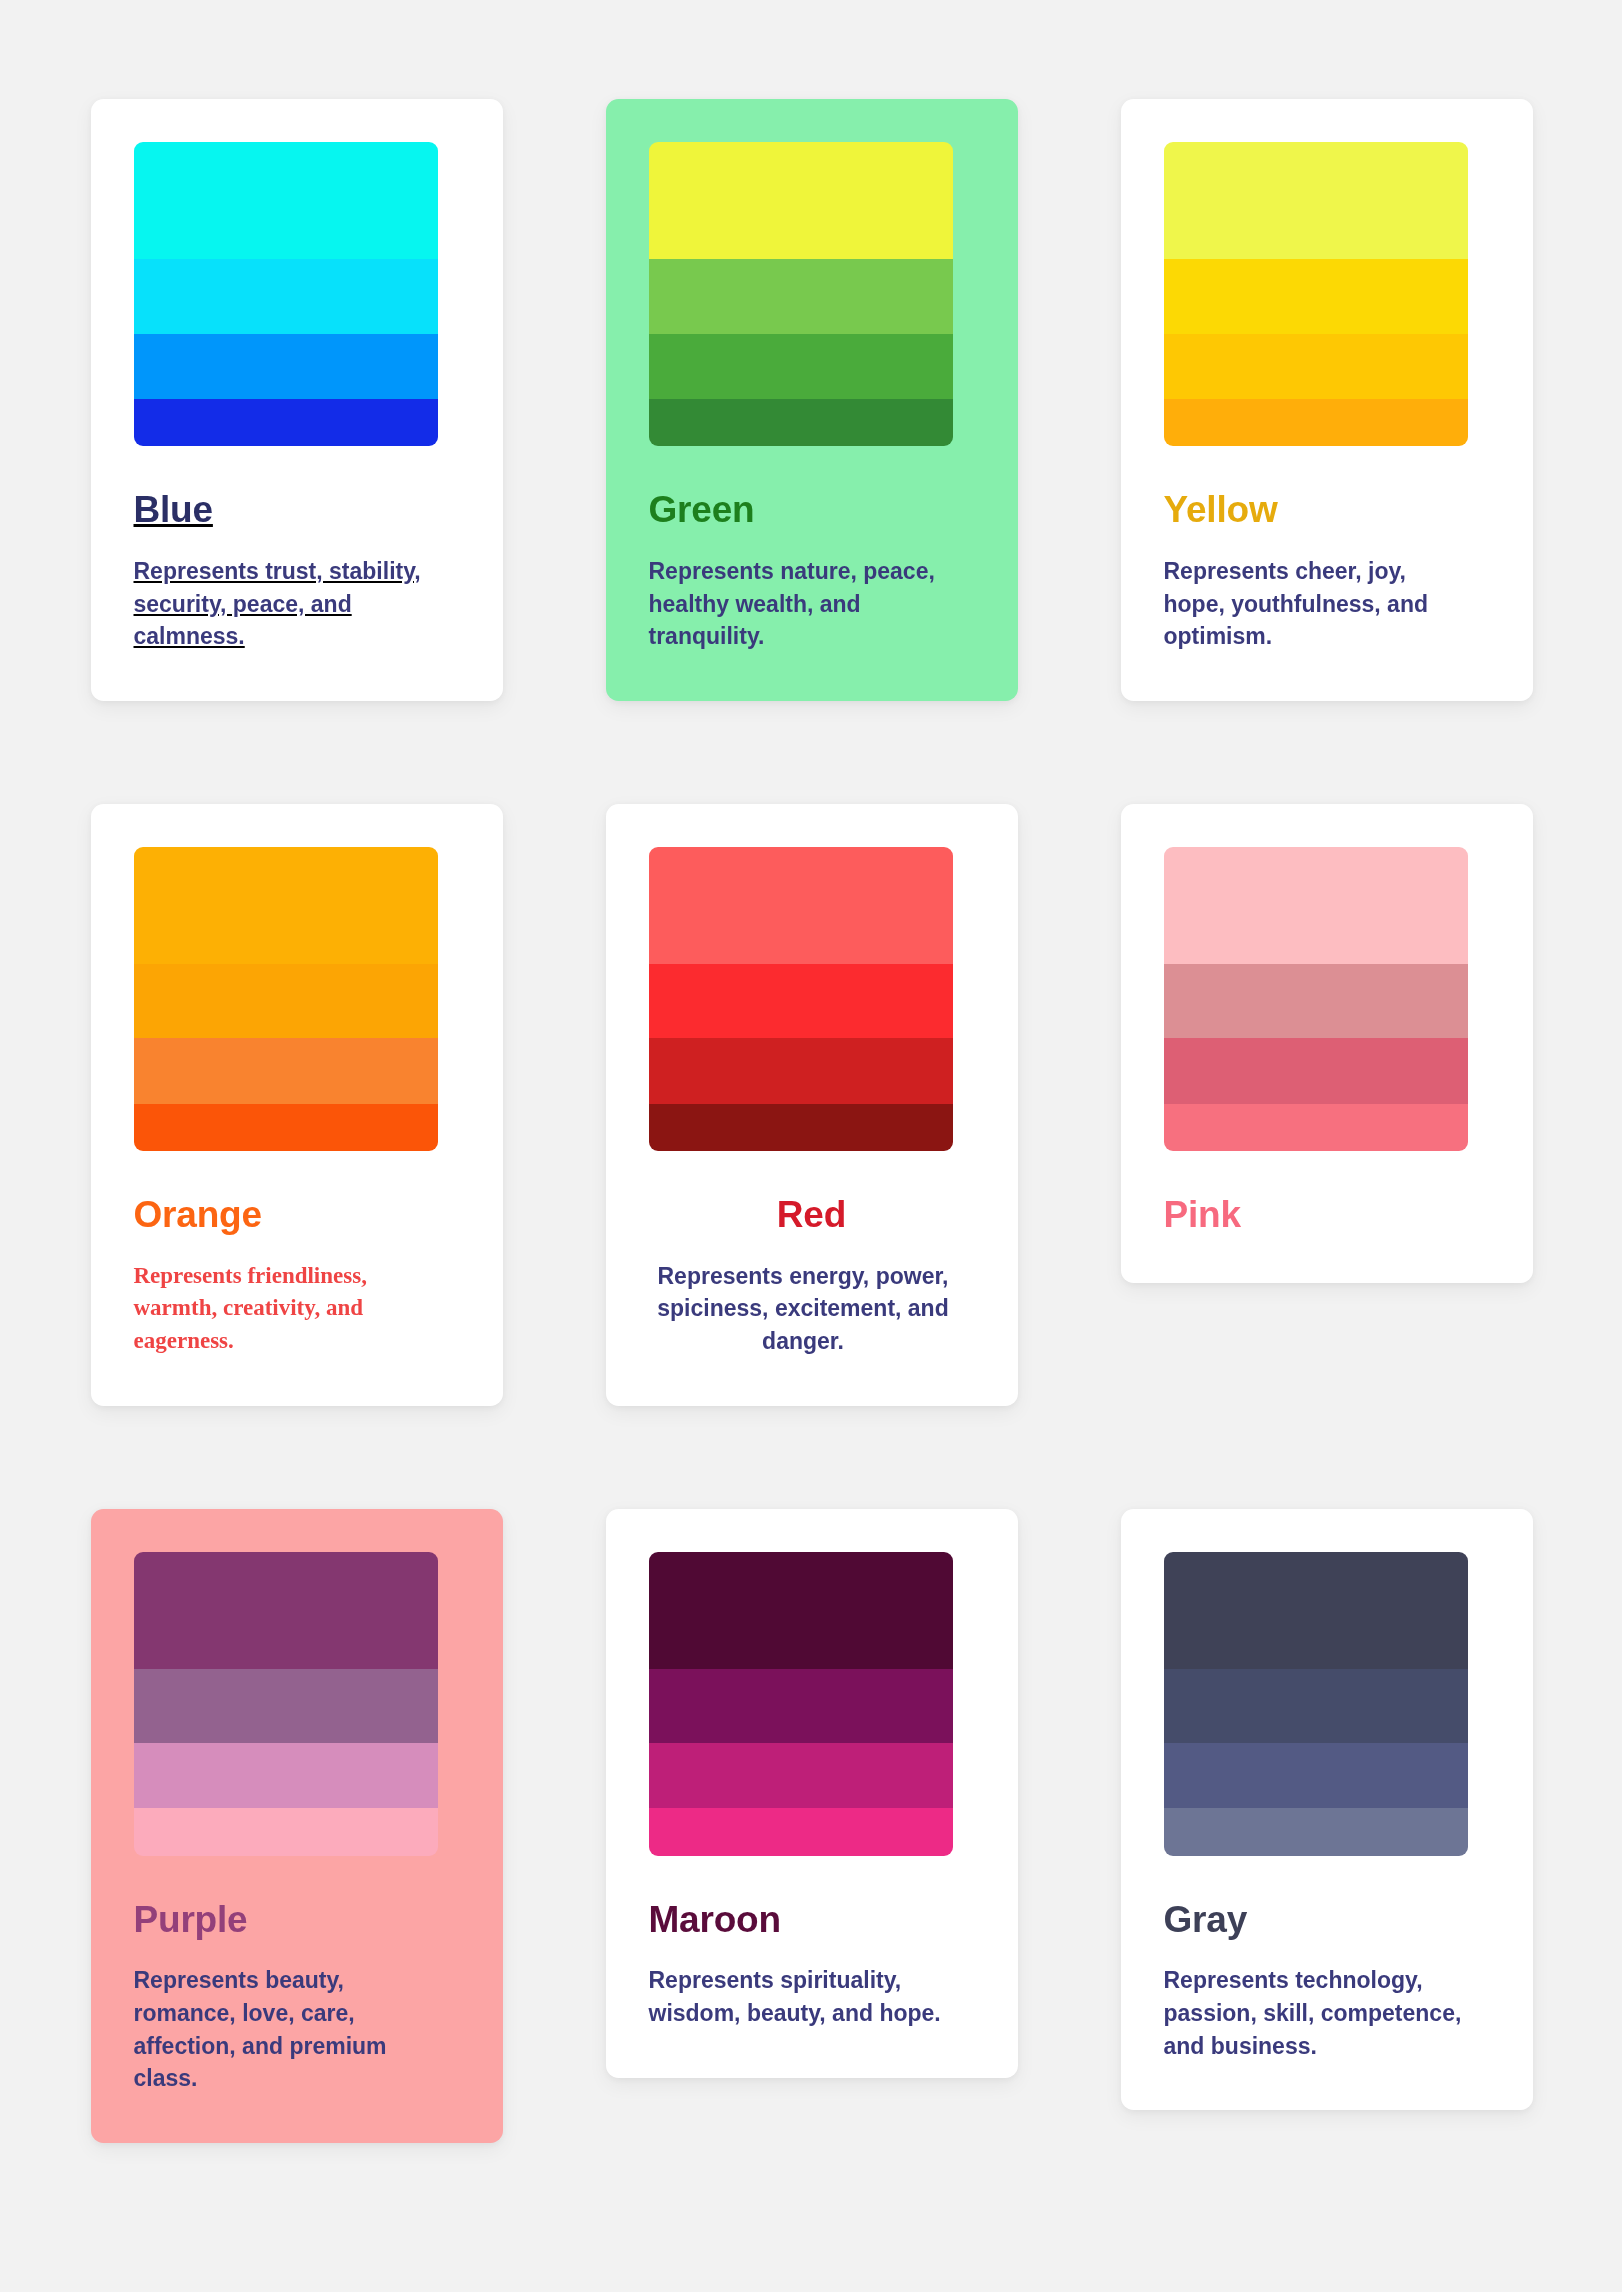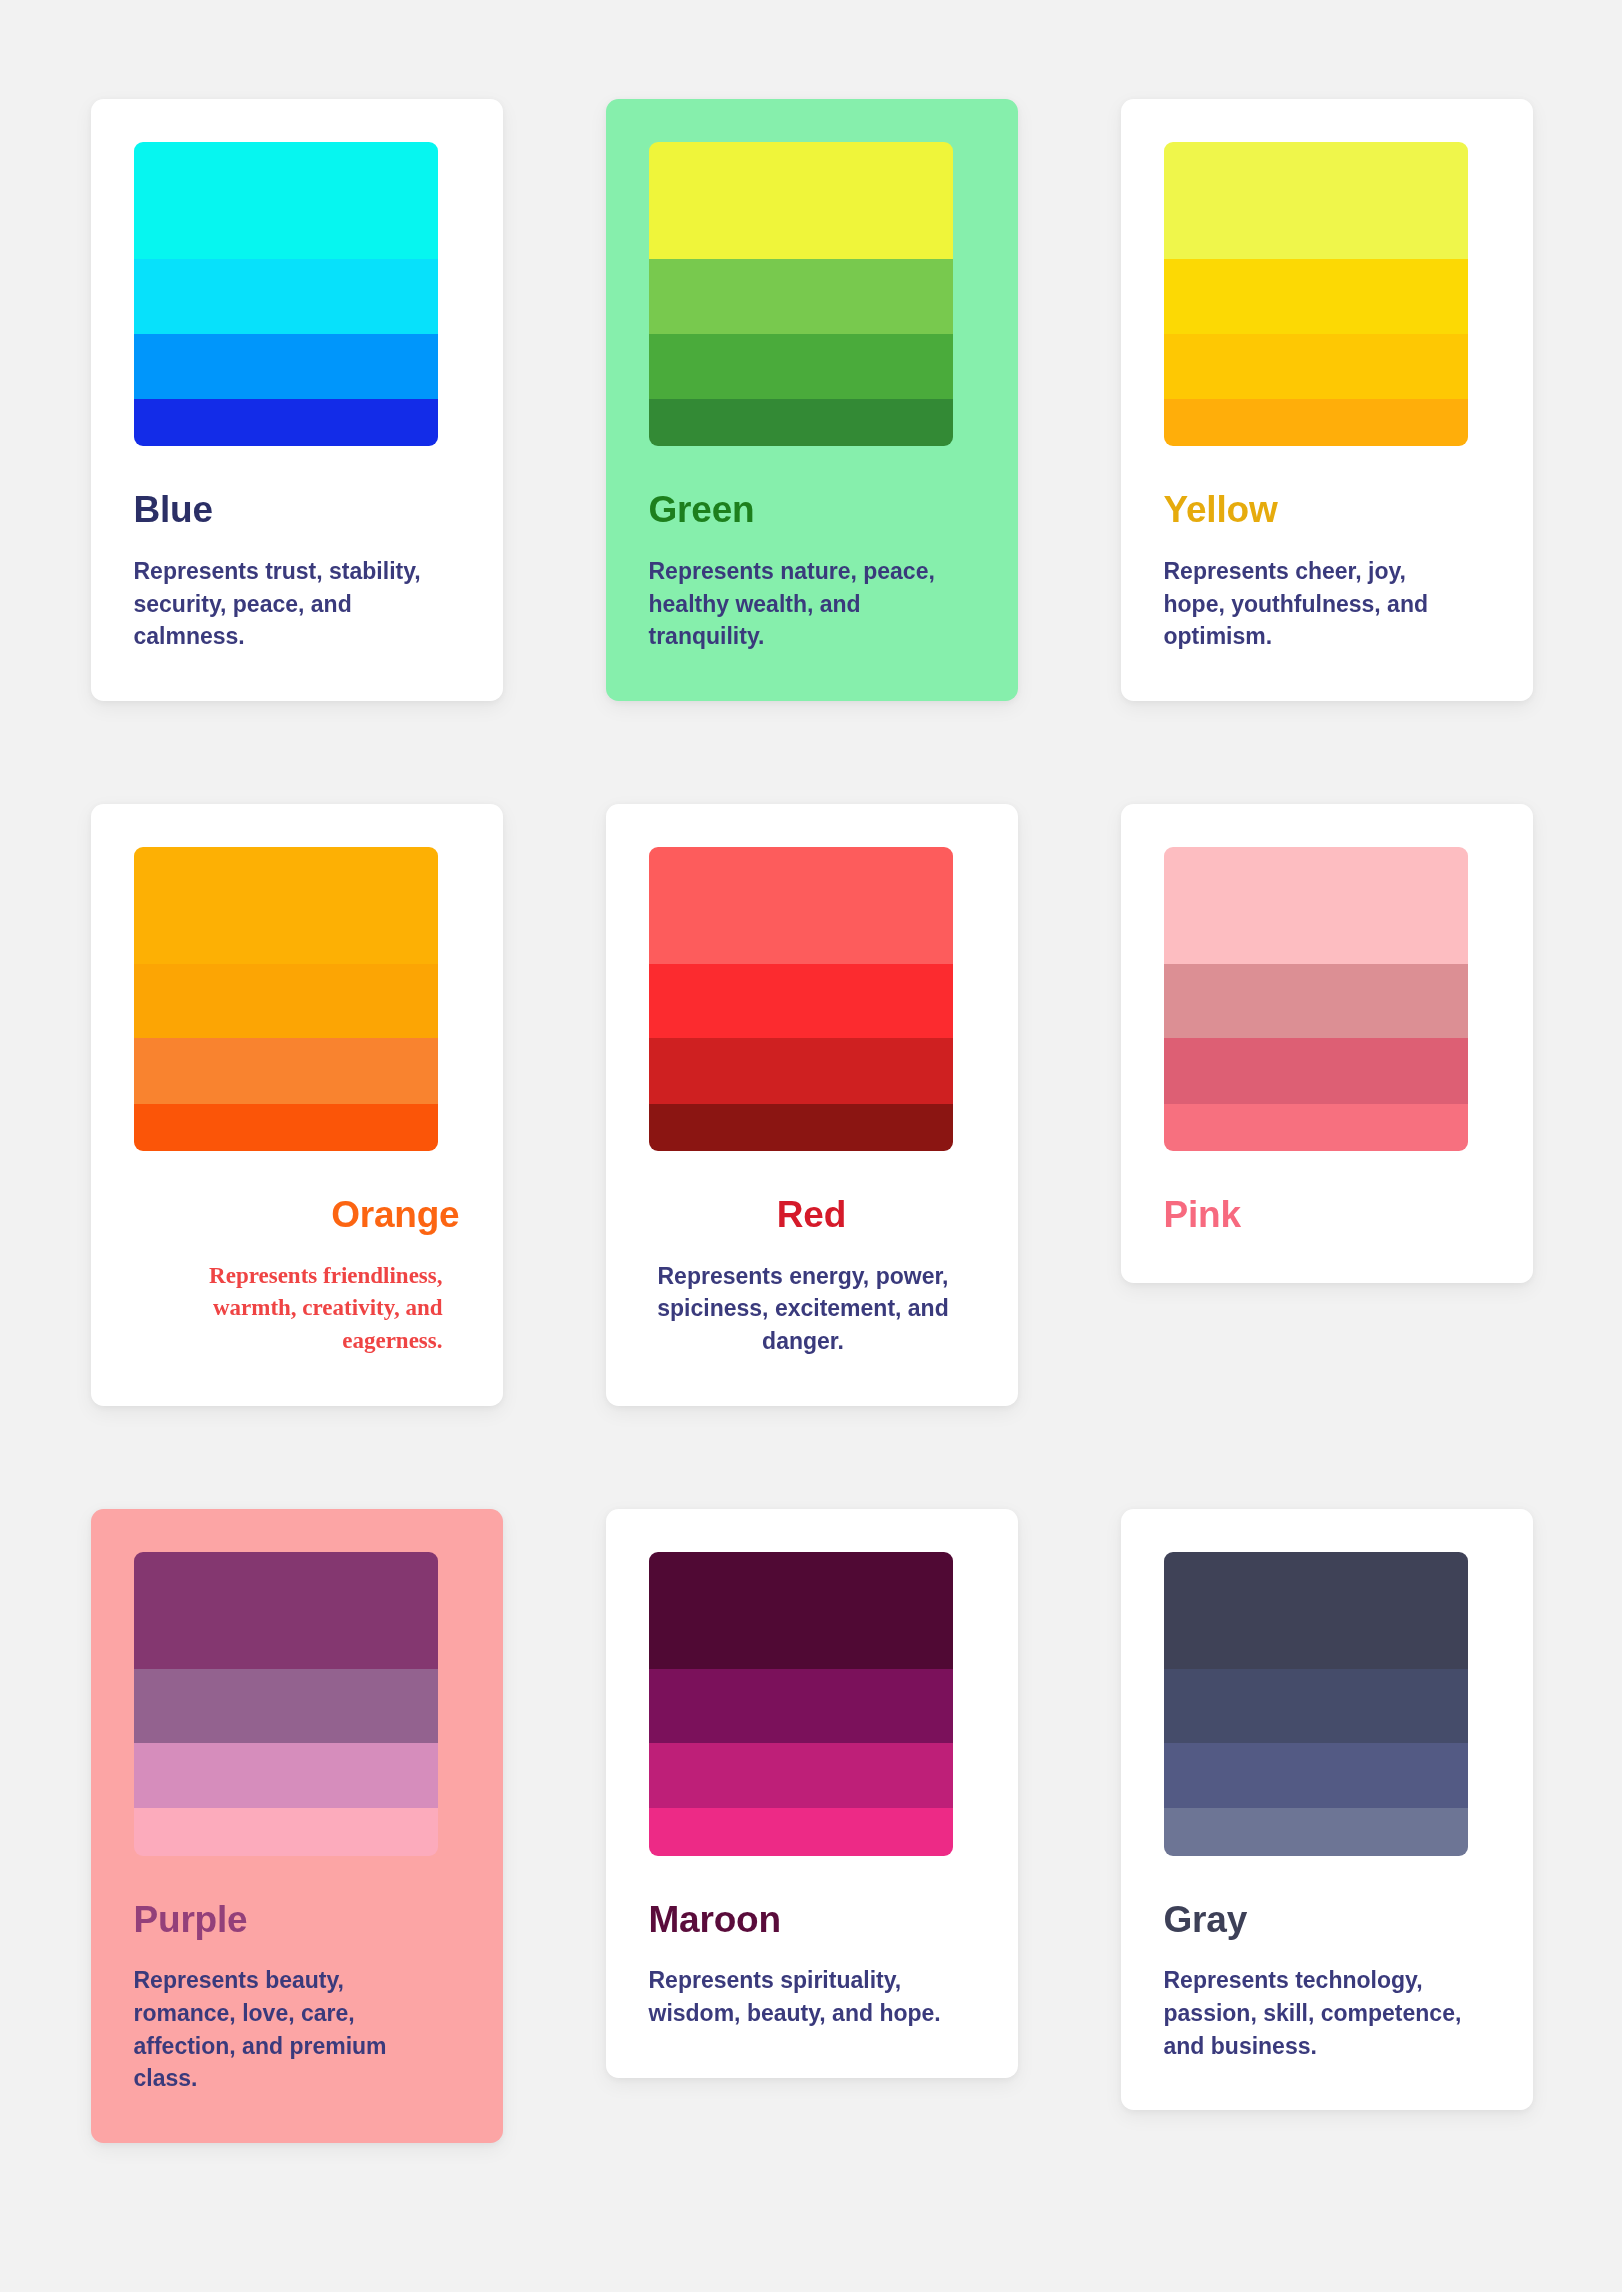--- a/index.html
+++ b/index.html
@@ -69,21 +69,21 @@
     line-height: 1.42;
     margin-top: 25px;
     max-width: 309px;
   }
 </style>
 </head>
 <body style="background: rgb(242, 242, 242);">
 
 <main id="palette-grid">
 
-  <article class="color-card" style="background: rgb(255, 255, 255);">
+  <article class="color-card" style="background: rgb(255, 255, 255); text-decoration: underline;">
     <div class="swatch">
       <div class="swatch-band b1" style="background-color: rgb(6, 246, 240);"></div>
       <div class="swatch-band b2" style="background-color: rgb(7, 225, 251);"></div>
       <div class="swatch-band b3" style="background-color: rgb(0, 150, 251);"></div>
       <div class="swatch-band b4" style="background-color: rgb(19, 44, 232);"></div>
     </div>
     <h2 class="card-title" style="color: rgb(43, 47, 102);">Blue</h2>
     <p class="card-desc" style="color: rgb(58, 58, 124);">Represents trust, stability, security, peace, and calmness.</p>
   </article>
 
@@ -102,21 +102,21 @@
     <div class="swatch">
       <div class="swatch-band b1" style="background-color: rgb(239, 246, 75);"></div>
       <div class="swatch-band b2" style="background-color: rgb(252, 217, 4);"></div>
       <div class="swatch-band b3" style="background-color: rgb(254, 200, 3);"></div>
       <div class="swatch-band b4" style="background-color: rgb(255, 174, 10);"></div>
     </div>
     <h2 class="card-title" style="color: rgb(230, 171, 13);">Yellow</h2>
     <p class="card-desc" style="color: rgb(58, 58, 124);">Represents cheer, joy, hope, youthfulness, and optimism.</p>
   </article>
 
-  <article class="color-card" style="background: rgb(255, 255, 255); text-align: right;">
+  <article class="color-card" style="background: rgb(255, 255, 255);">
     <div class="swatch">
       <div class="swatch-band b1" style="background-color: rgb(253, 176, 4);"></div>
       <div class="swatch-band b2" style="background-color: rgb(252, 165, 4);"></div>
       <div class="swatch-band b3" style="background-color: rgb(249, 131, 47);"></div>
       <div class="swatch-band b4" style="background-color: rgb(251, 85, 8);"></div>
     </div>
     <h2 class="card-title" style="color: rgb(252, 101, 18);">Orange</h2>
     <p class="card-desc" style="color: #ef4444; font-family: Liberation Serif, serif;">Represents friendliness, warmth, creativity, and eagerness.</p>
   </article>
 

